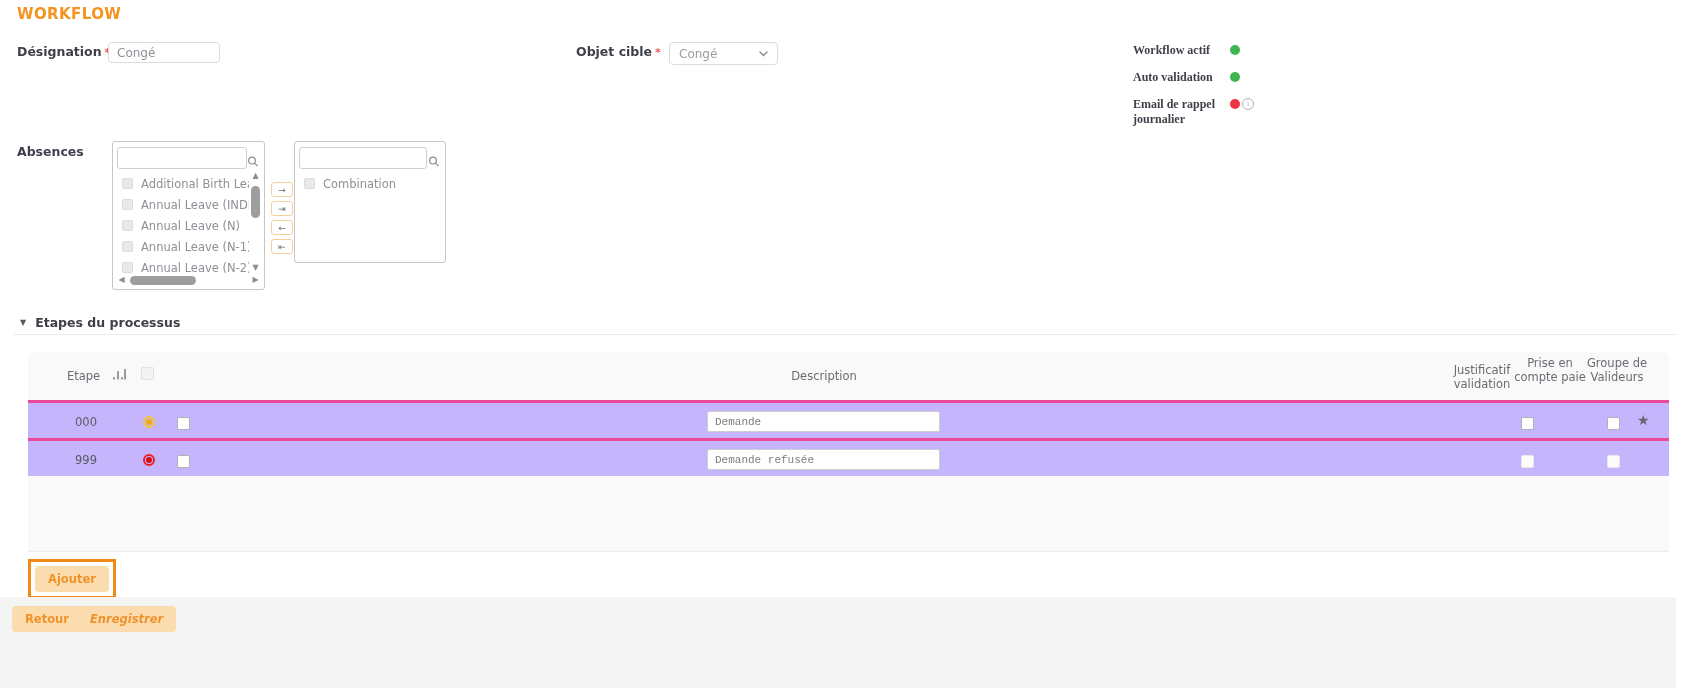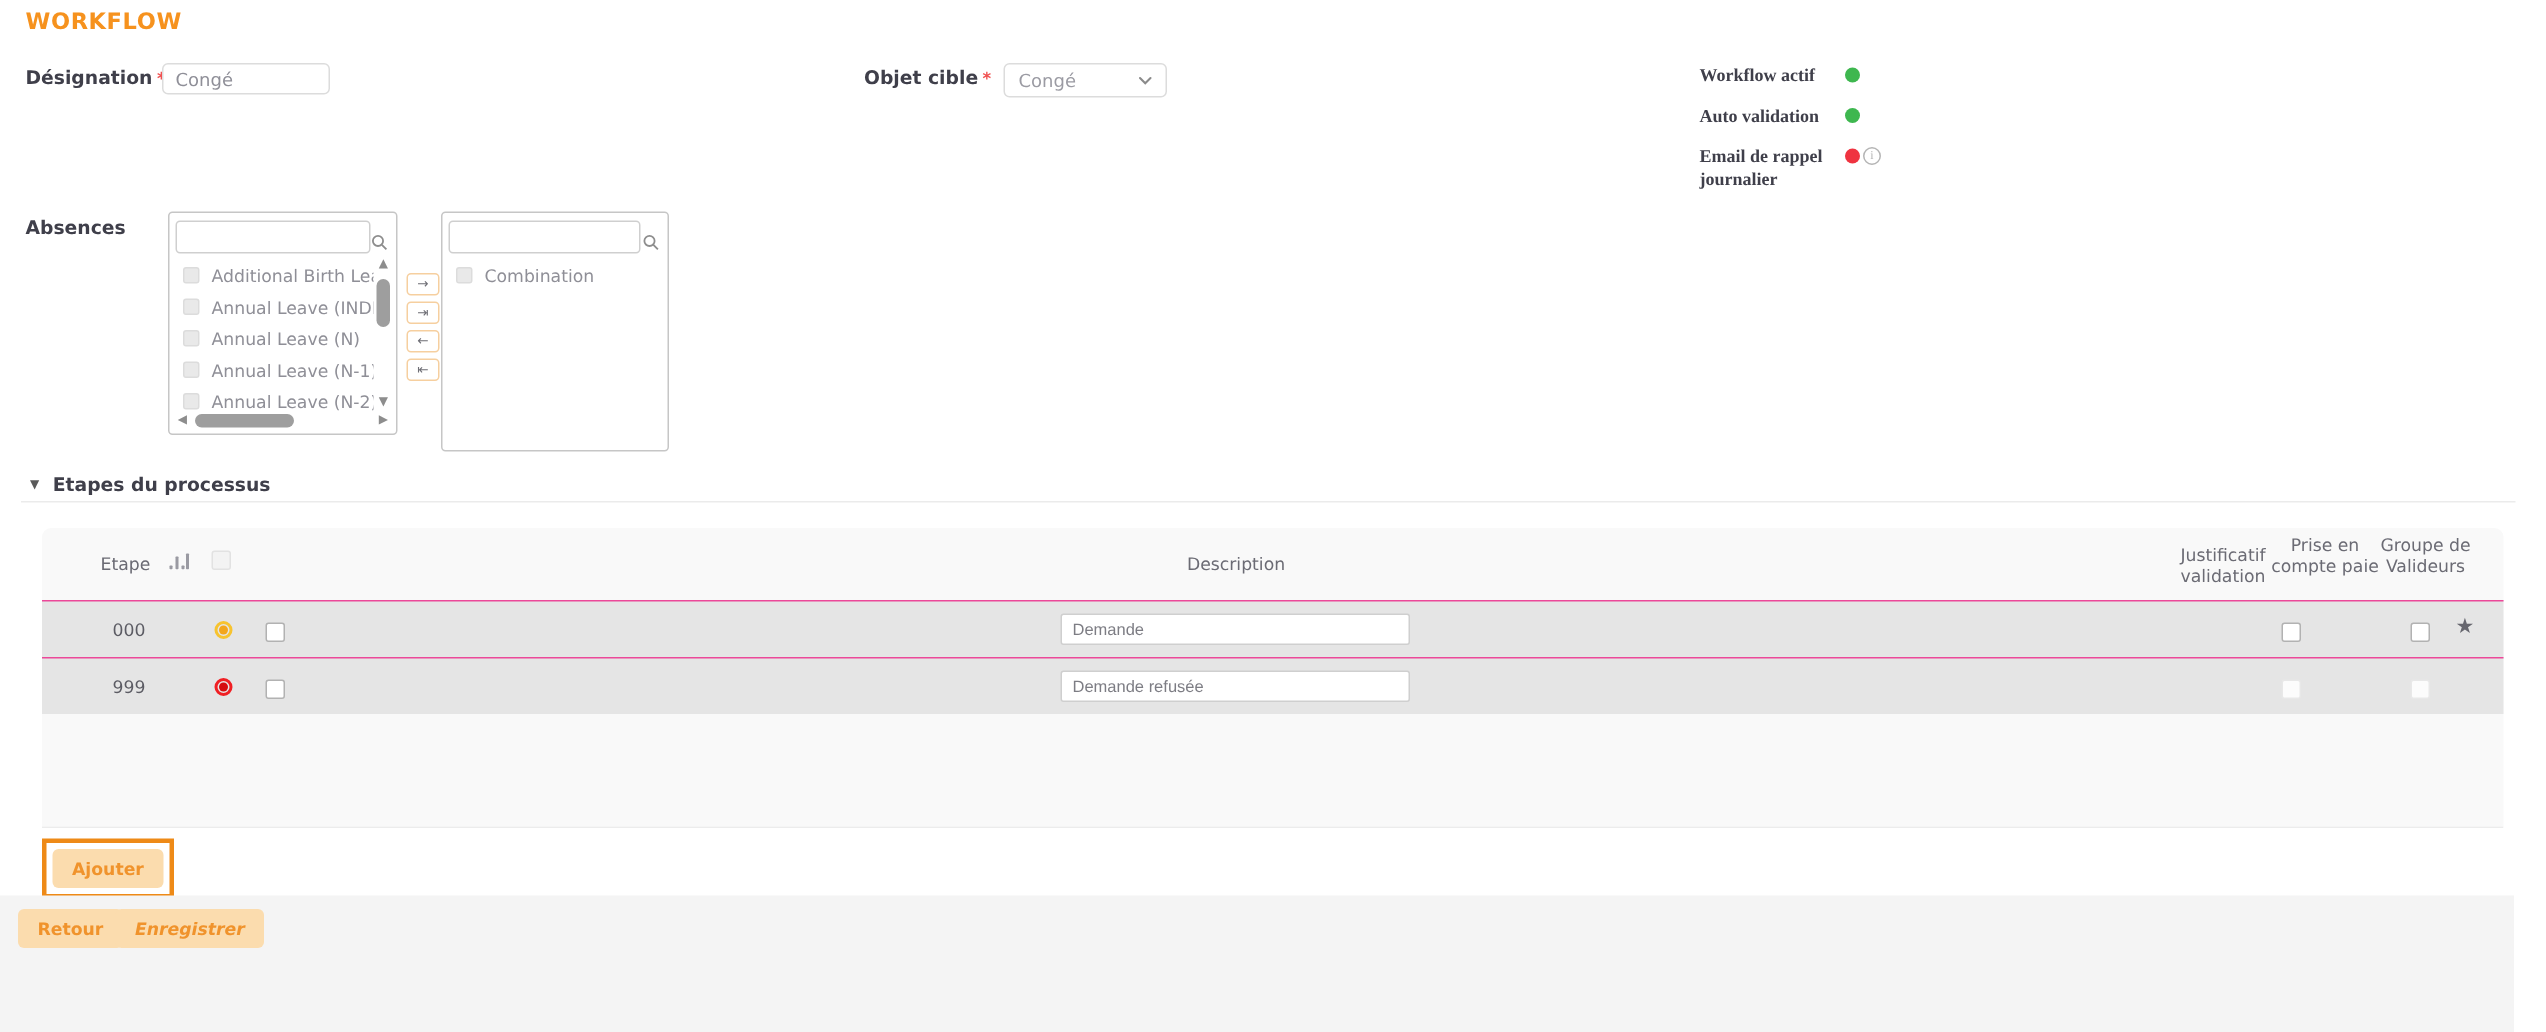--- a/index.html
+++ b/index.html
@@ -25,21 +25,21 @@
   .flag { position:absolute; left:1133px; width:160px; font-size:12px; font-weight:bold; color:#3f3f4a;font-family:Liberation Serif, serif; }
   .flag .flag-txt { display:inline-block; width:92px; line-height:15px; }
   .flag-dot { position:absolute; left:97px; top:2px; width:10px; height:10px; border-radius:50%; cursor:pointer; }
   .flag-dot.on  { background:#3eb74f; }
   .flag-dot.off { background:#ef3340; }
   .info-ic { position:absolute; left:109px; top:1px; width:12px; height:12px; border:1px solid #b5b5b5; border-radius:50%;
     color:#b5b5b5; font-size:8px; text-align:center; line-height:10px; font-weight:normal; font-style:normal; cursor:pointer; }
   
   .listbox { position:absolute; border:1px solid #c6c6c6; border-radius:3px; background:#fff; }
   #lb-left  { left:112px; top:141px; width:153px; height:149px; }
-  #lb-right { left:294px; top:141px; width:152px; height:160px; }
+  #lb-right { left:294px; top:141px; width:152px; height:122px; }
   .lb-search { position:absolute; left:4px; top:5px; height:22px; border:1px solid #cfcfcf; border-radius:3px;
     padding:0 6px; font-size:11px; color:#666; outline:none; background:#fff; font-family:inherit; }
   #lb-left .lb-search { width:130px; }
   #lb-right .lb-search { width:128px; }
   .lb-mag { position:absolute; right:5px; top:11px; }
   .lb-items { position:absolute; left:1px; top:31px; right:15px; overflow:hidden; }
   #lb-right .lb-items { right:2px; }
   .lb-item { display:flex; align-items:center; height:21px; font-size:11.5px; color:#8f8f97; white-space:nowrap; padding-left:8px; cursor:pointer; }
   .lb-cbx { width:11px; height:11px; background:#e9e9e9; border:1px solid #dcdcdc; border-radius:2px; margin-right:8px; flex:0 0 auto; }
   
@@ -56,35 +56,35 @@
     font-size:9px; line-height:12px; text-align:center; cursor:pointer; font-family:inherit; padding:0; }
   
   .sec { position:absolute; left:20px; top:315px; font-size:12.5px; font-weight:bold; color:#3f3f4a;
     display:flex; align-items:center; gap:9px; cursor:pointer; }
   .sec .tri { font-size:8px; color:#5a5a5a; }
   .sec-divider { position:absolute; left:14px; right:20px; top:334px; border-top:1px solid #ebebeb; }
   
   .card { position:absolute; left:28px; top:352px; width:1641px; height:200px; background:#f9f9f9;
     border-radius:6px 6px 0 0; border-bottom:1px solid #ececec; }
   .thead { position:relative; height:48px; font-size:11.5px; color:#6b6b74; }
-  .trow  { position:relative; height:38px; background:#e5e5e5; border-top:1px solid #ec4899; }
+  .trow  { position:relative; height:38px; background:#c4b5fd; border-top:3px solid #ec4899; }
   .h-etape { position:absolute; left:39px;  top:17px; }
   .h-ic    { position:absolute; left:84px;  top:16px; }
   .h-cbx   { position:absolute; left:113px; top:15px; }
   .h-desc  { position:absolute; left:651px; width:290px; top:17px; text-align:center; }
   .h-just  { position:absolute; left:1404px; width:100px; top:11px; text-align:center; line-height:14px; }
   .h-prise { position:absolute; left:1482px; width:80px;  top:4px;  text-align:center; line-height:14px; }
   .h-grp   { position:absolute; left:1549px; width:80px;  top:4px;  text-align:center; line-height:14px; }
   .r-etape { position:absolute; left:47px; top:12px; font-size:11.5px; color:#5c5c64; }
   .ring { position:absolute; left:115px; top:13px; width:12px; height:12px; border:2px solid #ccc; border-radius:50%; }
   .ring::after { content:""; position:absolute; inset:1px; border-radius:50%; background:currentColor; }
   .r-cbx   { position:absolute; left:149px; top:12px; }
   .r-desc  { position:absolute; left:679px; top:8px; width:233px; height:21px; border:1px solid #cfcfcf; border-radius:2px;
     font-size:11px; color:#7d7d84; padding:0 7px; outline:none; background:#fff;
-    font-family:Liberation Sans, sans-serif; }
+    font-family:Liberation Mono, monospace; }
   .r-just  { position:absolute; left:1475px; top:12px; }
   .r-prise { position:absolute; left:1543px; top:12px; }
   .r-star  { position:absolute; left:1609px; top:9px; font-size:14px; color:#66666e; line-height:16px; cursor:pointer; }
   
   .cbx { display:inline-block; width:13px; height:13px; border:1px solid #b2b2b2; border-radius:2px; background:#fff; cursor:pointer; position:relative; }
   .cbx.checked { background:#7b7b7b; border-color:#7b7b7b; }
   .cbx.checked::after { content:"✓"; position:absolute; left:2px; top:-1px; font-size:10px; color:#fff; }
   .cbx.disabled { border-color:#e8e8e8; background:#fcfcfc; cursor:default; }
   .cbx.light { border-color:#e2e2e2; background:#f3f3f3; }
   

